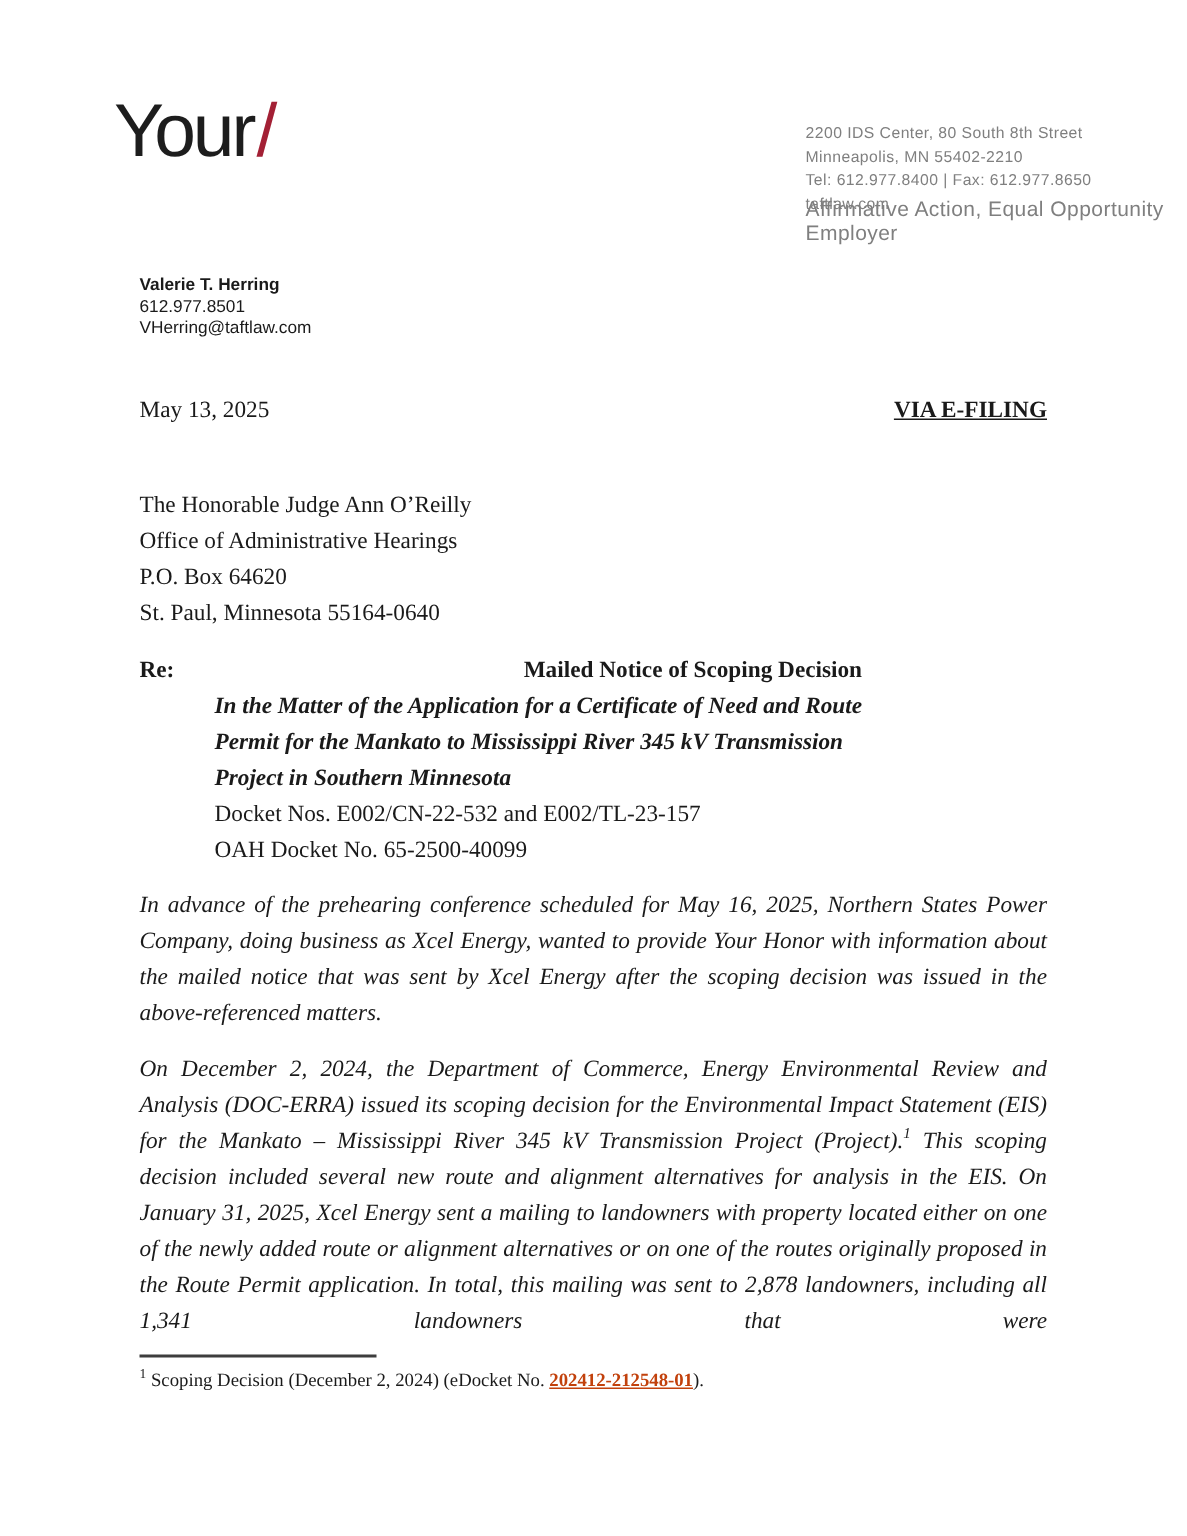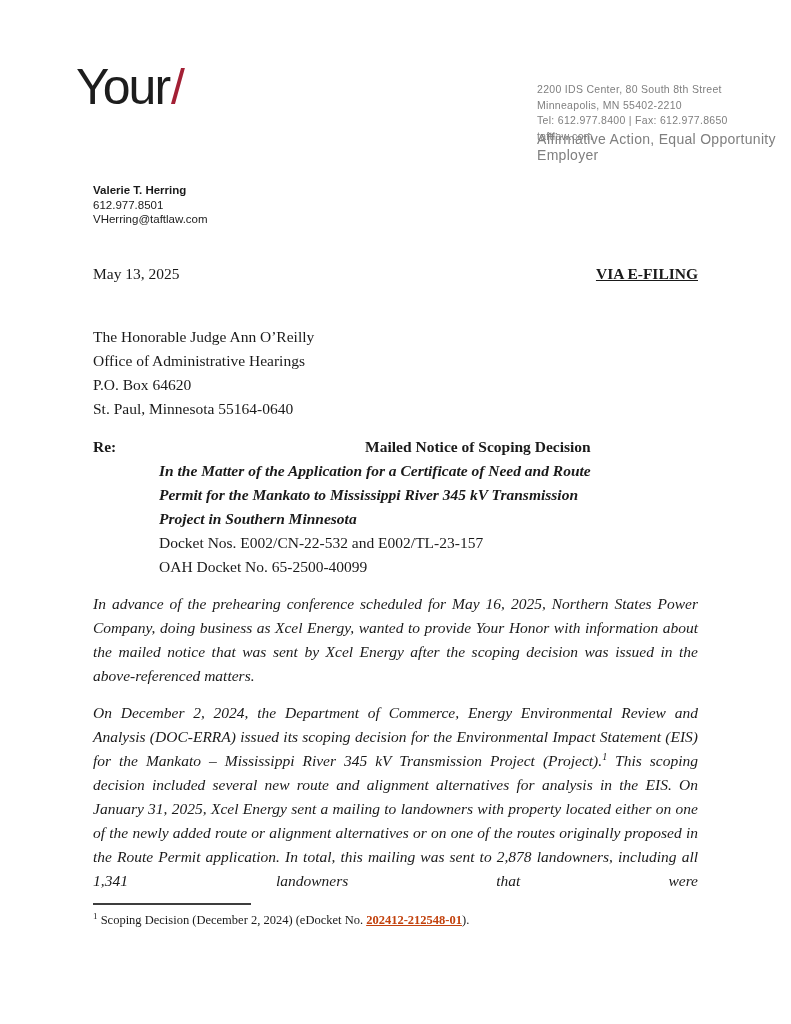--- a/index.html
+++ b/index.html
@@ -80,21 +80,20 @@
     align-items: baseline;
   }
   .via-efiling {
     font-weight: bold;
     text-decoration: underline;
   }
   .recipient { margin-top: 39px; }
   .re-block {
     display: flex;
     margin-top: 14px;
-    gap: 16px;
   }
   .re-label {
     font-weight: bold;
     width: 50px;
     flex: 0 0 50px;
   }
   .re-subject { font-weight: bold; text-align: right; }
   .re-matter { font-weight: bold; font-style: italic; }
   .salutation { margin-top: 22px; }
   .para {

